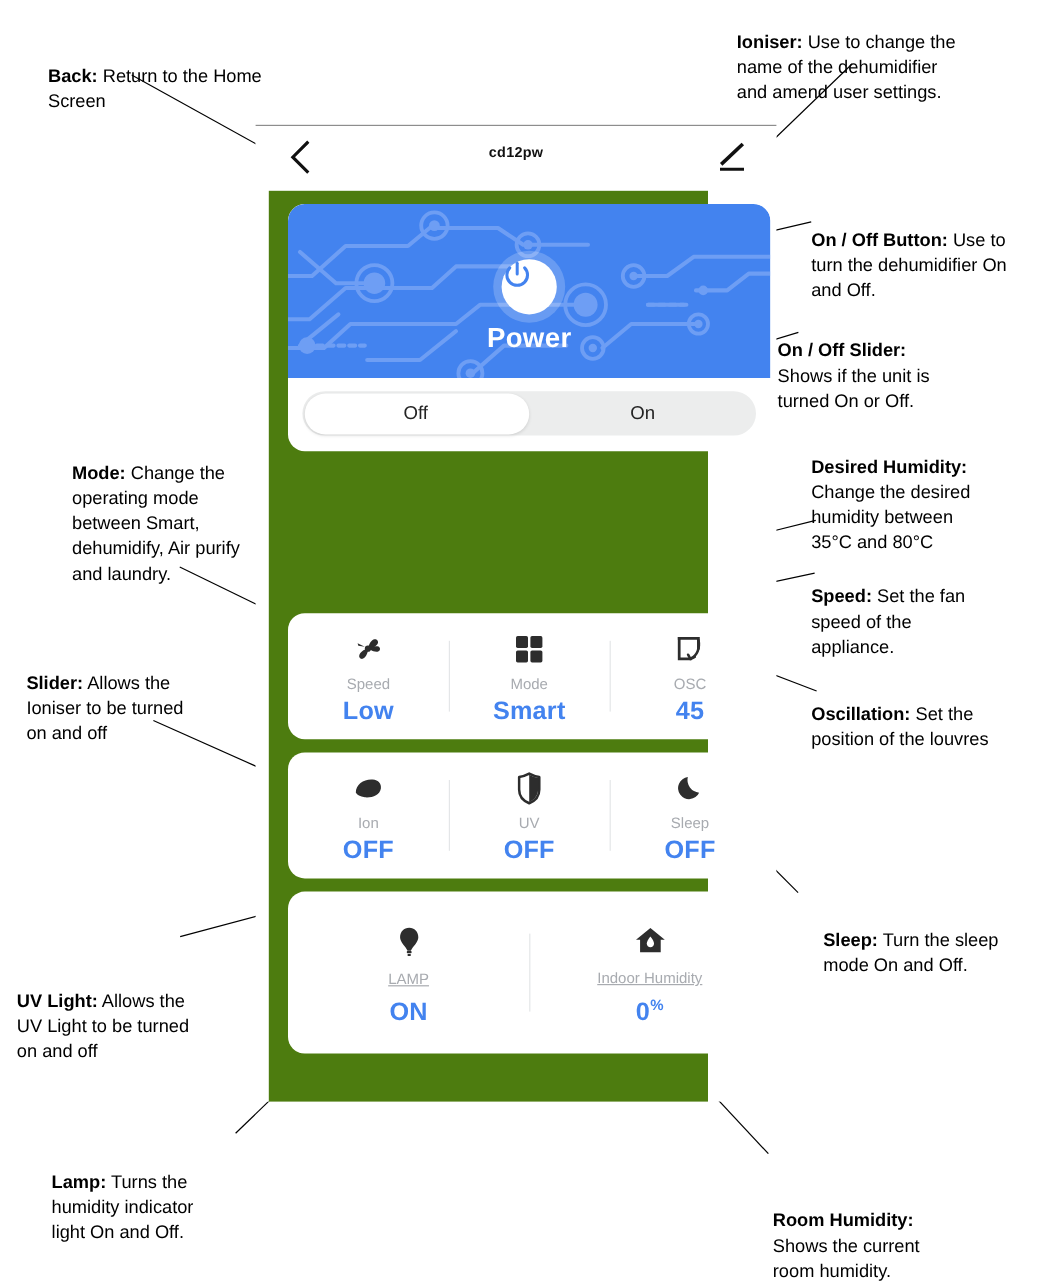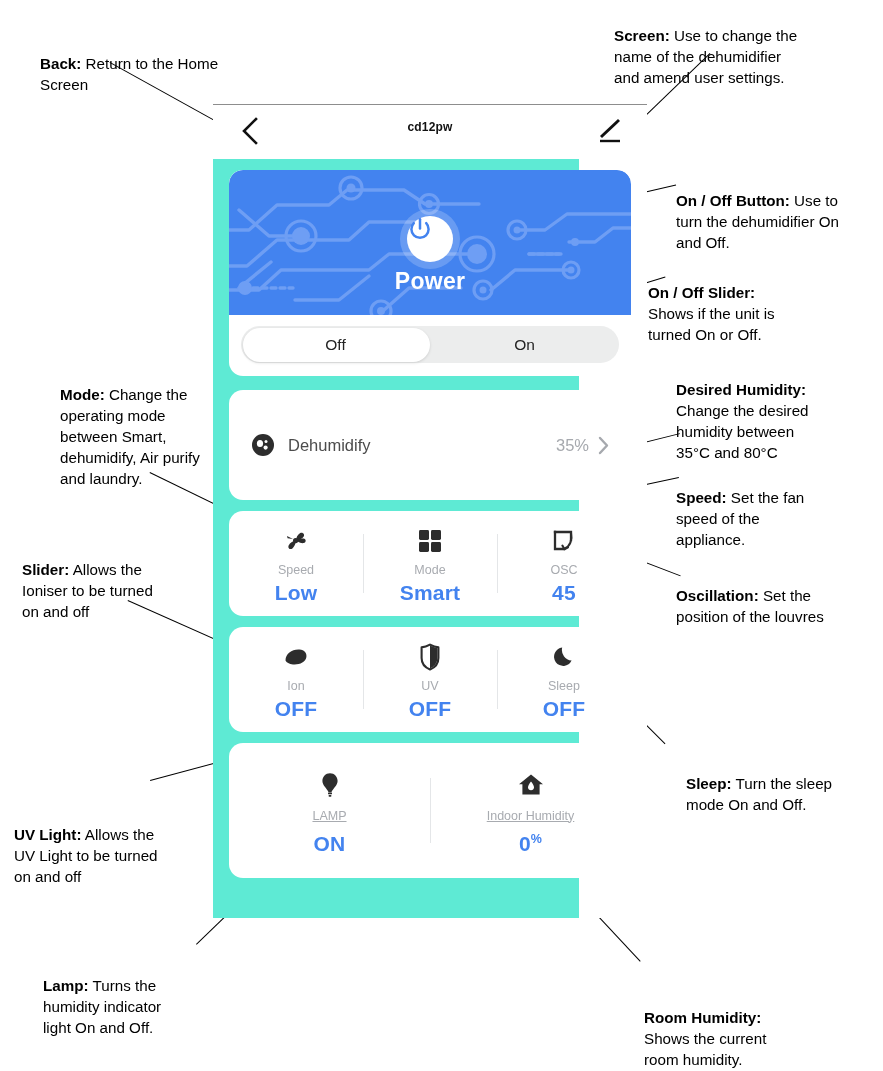--- a/index.html
+++ b/index.html
@@ -72,24 +72,24 @@
     letter-spacing: 0.2px;
   }
   #navbar .edit {
     position: absolute;
     right: 22px; top: 10px;
     width: 30px; height: 32px;
   }
 
   #screen {
     position: absolute;
-    left: 0; top: 55px;
+    left: 11px; top: 55px;
     width: 366px;
     height: 759px;
-    background: #5eead4;
+    background: #4d7c0f;
     padding: 0;
   }
 
   .card {
     position: absolute;
     background: #ffffff;
     border-radius: 14px;
     left: 16px;
     width: 402px;
     box-sizing: border-box;
@@ -251,21 +251,21 @@
 <div class="leader" style="left:150px; top:780px; width:290px; transform:rotate(-15deg);"></div>
 <div class="leader" style="left:196px; top:944px; width:150px; transform:rotate(-44deg);"></div>
 <div class="leader" style="left:552px; top:866px; width:130px; transform:rotate(47deg);"></div>
 
 <div class="annot" style="left:40px; top:32px; width:220px;">
   <b>Back:</b><span> Return to the Home
 Screen</span>
 </div>
 
 <div class="annot" style="left:614px; top:4px; width:240px;">
-  <b>Screen:</b><span> Use to change the
+  <b>Ioniser:</b><span> Use to change the
 name of the dehumidifier
 and amend user settings.</span>
 </div>
 
 <div class="annot" style="left:676px; top:169px; width:210px;">
   <b>On / Off Button:</b><span> Use to
 turn the dehumidifier On
 and Off.</span>
 </div>
 
@@ -403,39 +403,20 @@
         <div class="power-label">Power</div>
       </div>
 
       <div id="onoff">
         <div class="knob"></div>
         <div class="seg off">Off</div>
         <div class="seg on">On</div>
       </div>
     </div>
 
-    <div class="card" id="dehum-card">
-      <div id="dehum-row">
-        <span class="mode-icon">
-          <svg width="24" height="24" viewBox="0 0 24 24" aria-hidden="true">
-            <circle cx="12" cy="12" r="11" fill="#2d2d2d"></circle>
-            <ellipse cx="9" cy="10.5" rx="3.1" ry="3.6" fill="#ffffff"></ellipse>
-            <circle cx="15" cy="8.4" r="1.5" fill="#ffffff"></circle>
-            <circle cx="14.6" cy="14.6" r="2.1" fill="#ffffff"></circle>
-          </svg>
-        </span>
-        <span class="mode-name">Dehumidify</span>
-        <span class="pct">35%</span>
-        <span class="chev">
-          <svg width="11" height="19" viewBox="0 0 11 19" aria-hidden="true">
-            <polyline points="2,2 9,9.5 2,17" fill="none" stroke="#a6a9ae" stroke-width="2.4" stroke-linecap="round" stroke-linejoin="round"></polyline>
-          </svg>
-        </span>
-      </div>
-    </div>
 
     <div class="card" id="ctrl-card-1">
       <div class="ctrl-grid">
         <div class="ctrl-cell">
           <div class="ic">
             <svg width="28" height="28" viewBox="0 0 28 28" aria-hidden="true">
               <g fill="#2d2d2d">
                 <path d="M14,13.5 C14,13.5 19,13.2 21.5,9.8 C23.2,7.4 20.8,4.6 18.2,6.0 C15.6,7.4 14,11 14,13.5 Z"></path>
                 <path d="M14,13.5 C14,13.5 17.8,16.6 21.6,16.1 C24.4,15.7 24.4,12 21.5,11.6 C18.6,11.2 15.5,12.3 14,13.5 Z"></path>
                 <path d="M14,13.5 C14,13.5 13.6,18.8 10.4,21.4 C8.2,23.2 5.4,21.1 6.6,18.4 C7.9,15.7 11.6,13.8 14,13.5 Z"></path>

